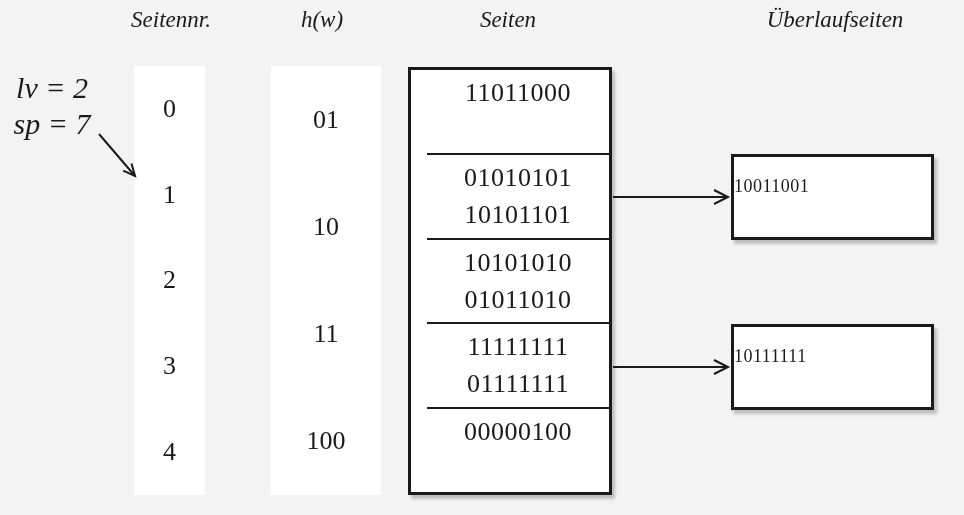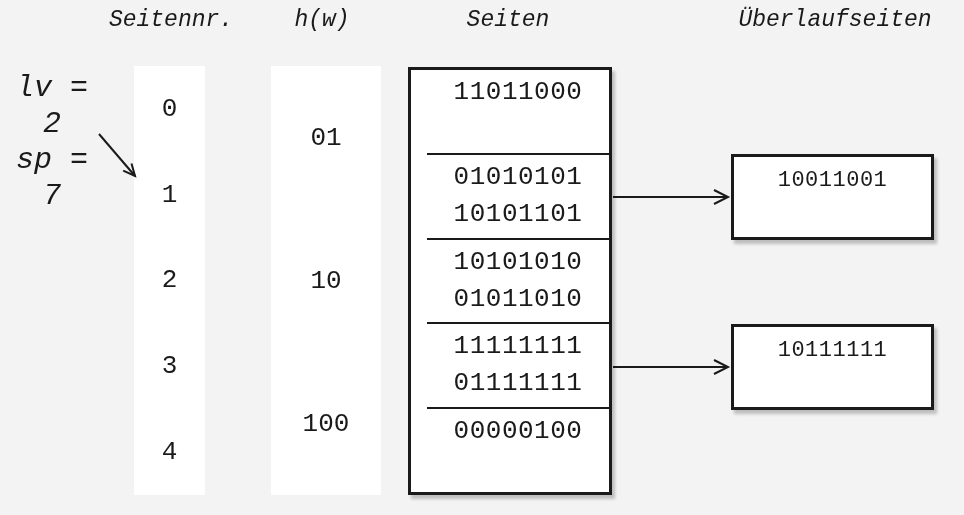--- a/index.html
+++ b/index.html
@@ -7,21 +7,21 @@
     --ink: #1a1a1a;
     --panel: #ffffff;
   }
   * { margin: 0; padding: 0; box-sizing: border-box; }
   html, body { background: var(--bg); }
   .canvas {
     position: relative;
     width: 964px;
     height: 515px;
     background: var(--bg);
-    font-family: Liberation Mono, monospace;
+    font-family: Liberation Serif, serif;
     color: var(--ink);
     overflow: hidden;
   }
   .hdr {
     position: absolute;
     top: 6px;
     font-size: 23px;
     font-style: italic;
     font-weight: 500;
     text-align: center;
@@ -78,23 +78,23 @@
   }
   .page-cell:first-child { border-top: none; }
   .overflow-box {
     position: absolute;
     left: 731px;
     width: 203px;
     height: 86px;
     background: var(--panel);
     border: 3px solid var(--ink);
     box-shadow: 3px 4px 3px rgba(0,0,0,0.22);
-    text-align: center;
-    padding-top: 5px;
-    font-size: 22px;
+    text-align: left;
+    padding-top: 11px;
+    font-size: 18px;
     line-height: 37px;
     letter-spacing: 0.5px;
   }
   .overlay {
     position: absolute;
     left: 0; top: 0;
     width: 964px; height: 515px;
     pointer-events: none;
   }
   .overlay path {
@@ -122,20 +122,21 @@
     <div class="row-cell">0</div>
     <div class="row-cell">1</div>
     <div class="row-cell">2</div>
     <div class="row-cell">3</div>
     <div class="row-cell">4</div>
   </div>
 
   <div class="strip" style="left:271px; width:110px;">
     <div class="row-cell">01</div>
     <div class="row-cell">10</div>
+    <div class="row-cell">11</div>
     <div class="row-cell">100</div>
   </div>
 
   <div class="pages-table">
     <div class="page-cell">
       <div>11011000</div>
       <div></div>
     </div>
     <div class="page-cell">
       <div>01010101</div>

